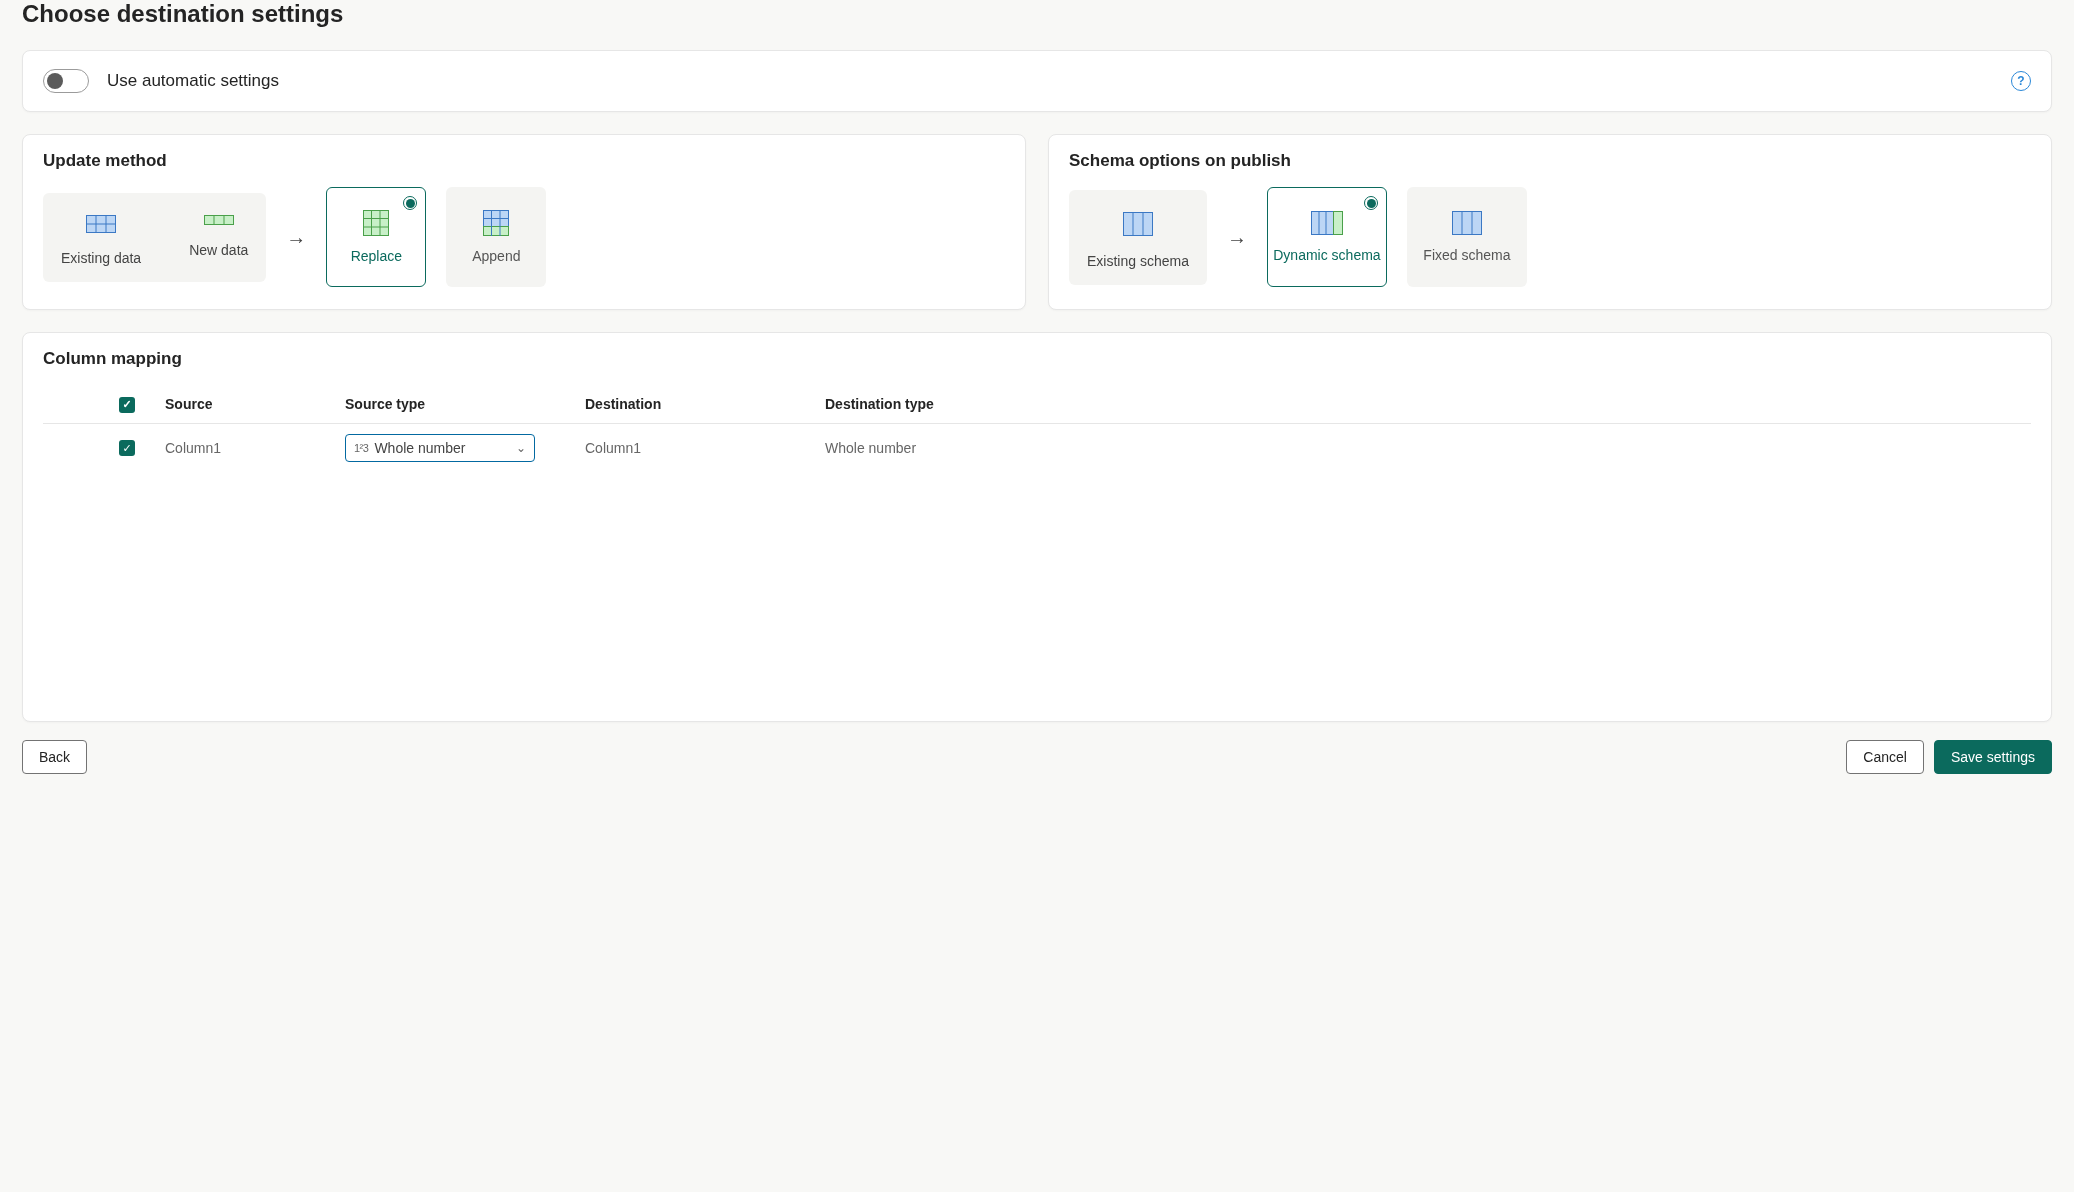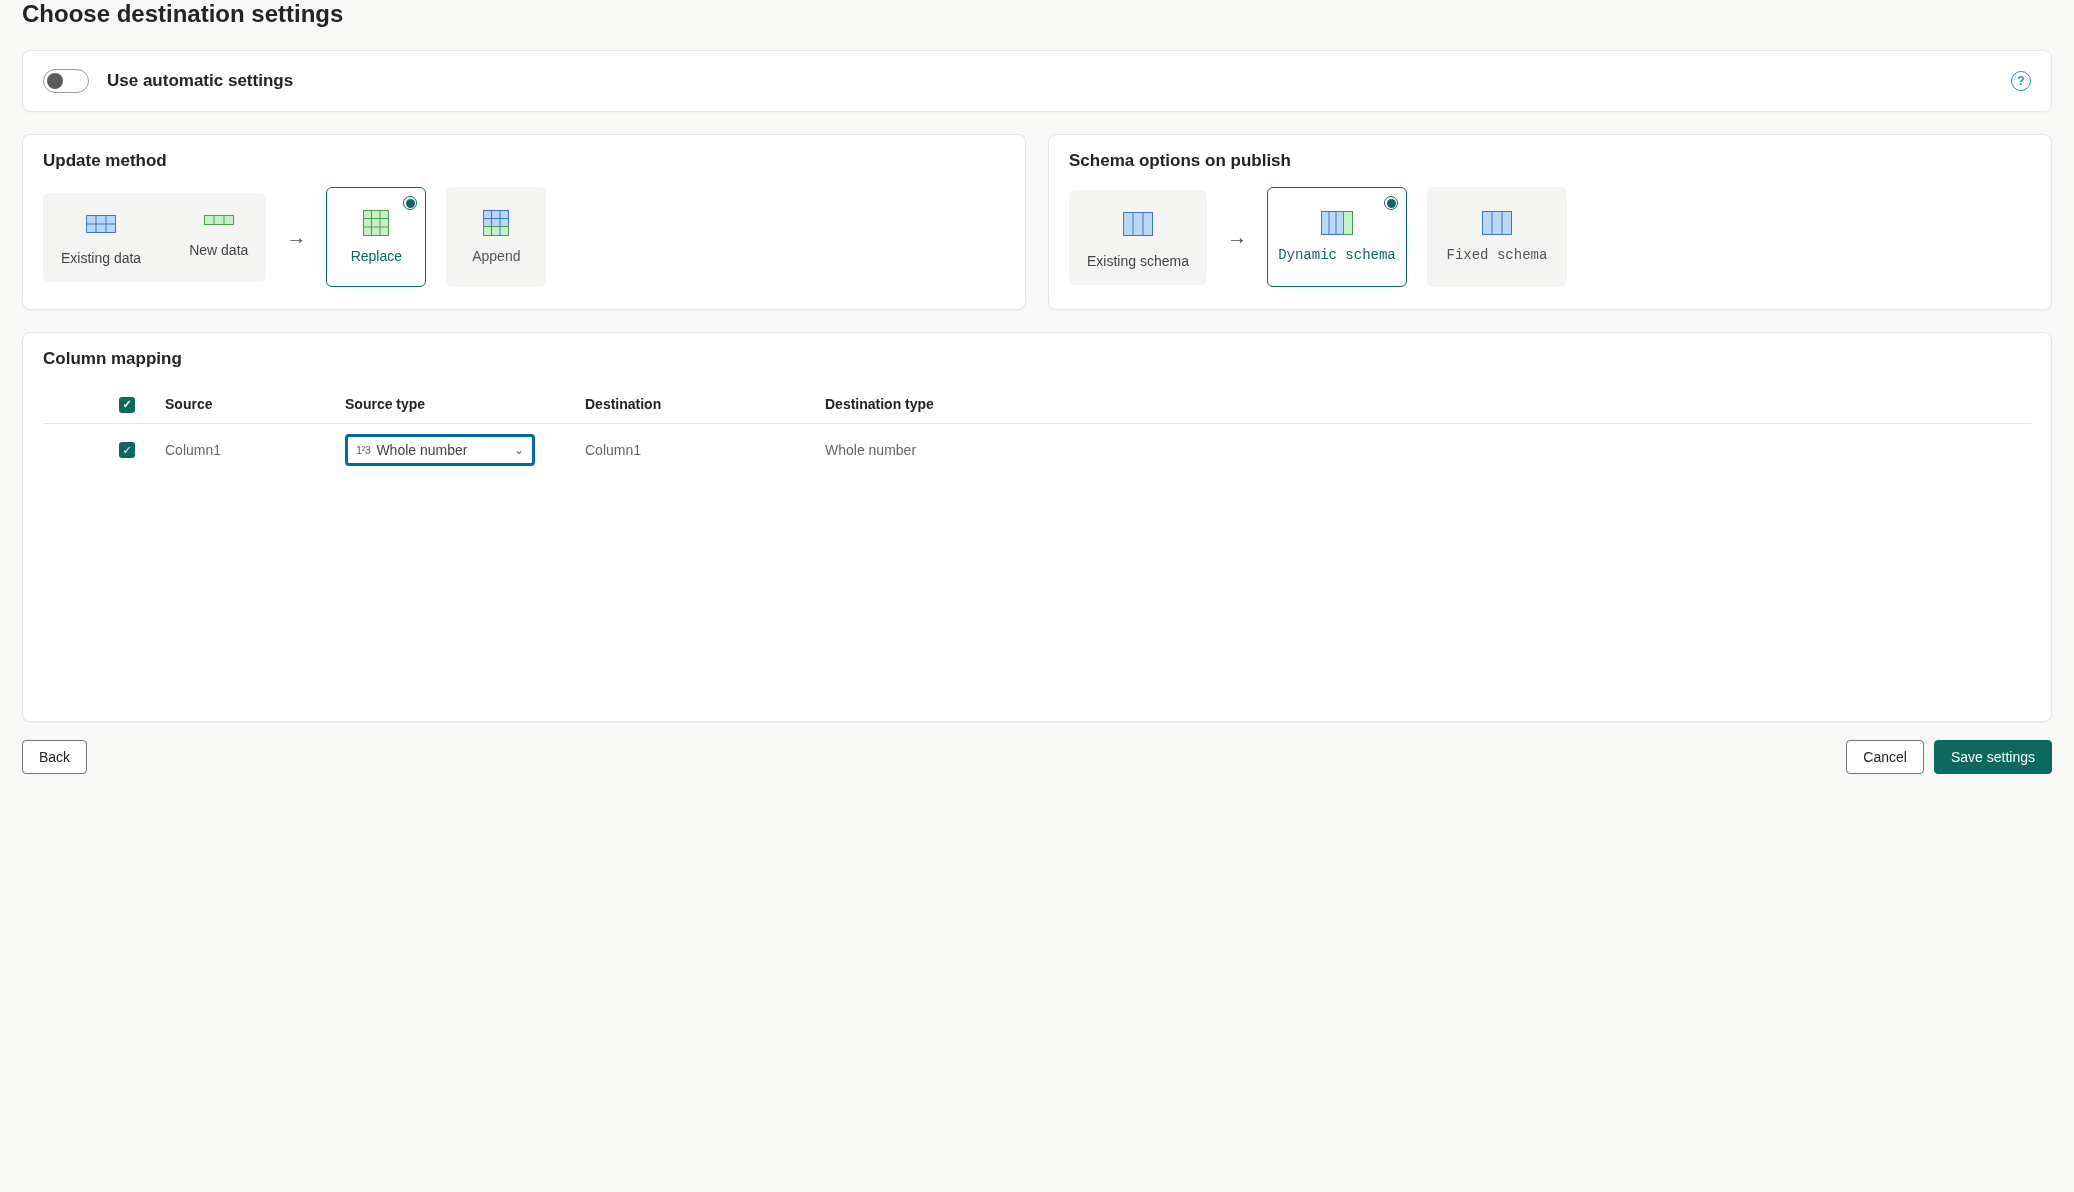--- a/index.html
+++ b/index.html
@@ -39,21 +39,21 @@
     position: relative;
     cursor: pointer;
   }
   .toggle-knob {
     width: 16px; height: 16px;
     border-radius: 50%;
     background: #5b5b5b;
     position: absolute;
     top: 3px; left: 3px;
   }
-  .auto-label { font-size: 17px; font-weight: 700; }
+  .auto-label { font-size: 17px; font-weight: 400; }
   .help-icon {
     width: 20px; height: 20px;
     border: 1.5px solid #2b88d8;
     border-radius: 50%;
     display: inline-flex;
     align-items: center;
     justify-content: center;
     color: #2b88d8;
     font-size: 12px;
     font-weight: 600;
@@ -83,21 +83,21 @@
     display: flex;
     flex-direction: column;
     align-items: center;
     justify-content: center;
     gap: 12px;
     position: relative;
     cursor: pointer;
     border: 1px solid transparent;
     color: #555;
   }
-  .option-card.wide { width: 140px; font-family: Liberation Mono, monospace; }
+  .option-card.wide { width: 120px; }
   .option-card.selected {
     background: #fff;
     border: 1px solid #0b6a5d;
     color: #0b6a5d;
   }
   .option-card .radio-dot {
     position: absolute;
     top: 8px; right: 8px;
     width: 14px; height: 14px;
     border-radius: 50%;
@@ -147,21 +147,21 @@
     color: #fff;
     font-size: 11px;
     cursor: pointer;
   }
   .chk::after { content: "✓"; }
   .type-select {
     display: flex;
     align-items: center;
     justify-content: space-between;
     width: 190px;
-    border: 3px solid #0369a1;
+    border: 1px solid #0369a1;
     border-radius: 4px;
     padding: 5px 8px;
     background: #fff;
     cursor: pointer;
     color: #444;
     font-size: 14px;
   }
   .type-left { display: flex; align-items: center; gap: 6px; }
   .type-prefix { font-size: 11px; color: #666; letter-spacing: -0.5px; }
   .chev { font-size: 12px; color: #666; }

